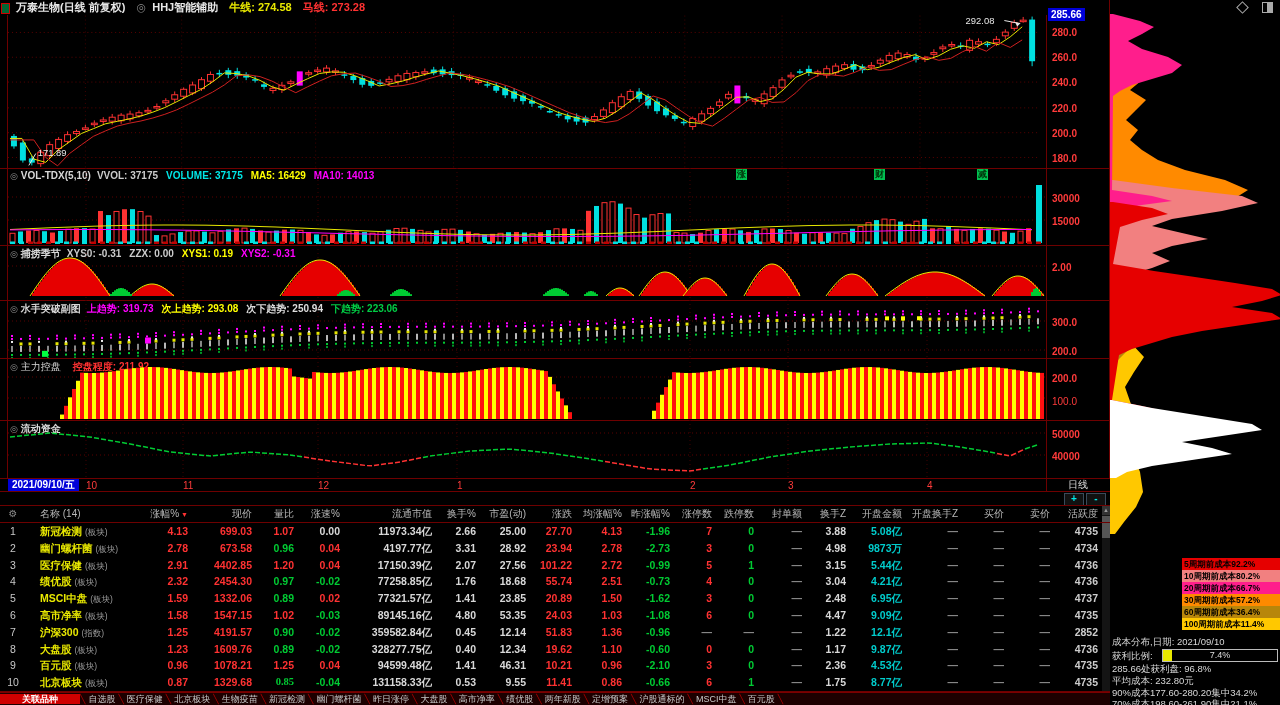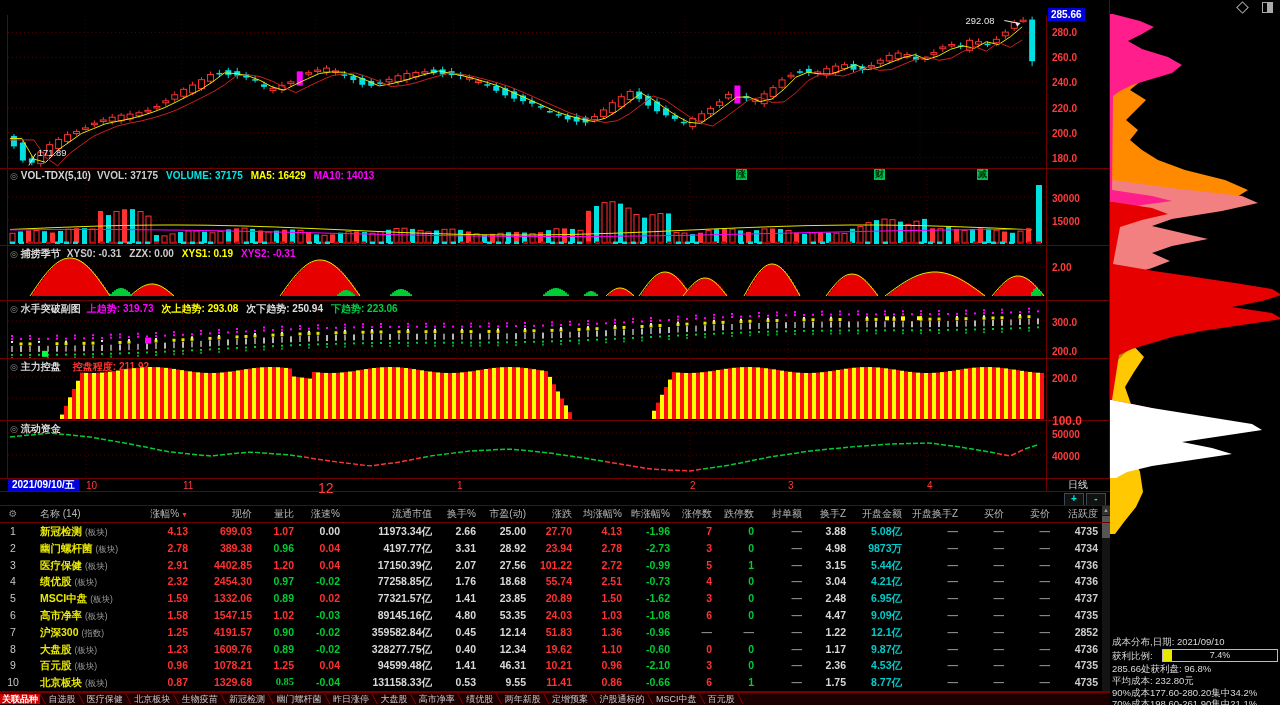--- a/index.html
+++ b/index.html
@@ -33,21 +33,21 @@
   .trow{display:grid;height:16.8px;
         grid-template-columns:26px 120px 48px 64px 42px 46px 92px 44px 50px 46px 50px 48px 42px 42px 48px 44px 56px 56px 46px 46px 48px;
         font-size:10.5px;font-weight:bold;line-height:16.8px;}
   .trow .c{text-align:right;padding-right:6px;white-space:nowrap;overflow:hidden;}
   .trow .ix{text-align:center;color:#c8c8c8;font-weight:normal;}
   .trow .nm{text-align:left;padding-left:14px;color:#e8e800;overflow:hidden;white-space:nowrap;}
   .trow .nm .tag{color:#9a9a9a;font-size:8.5px;font-weight:normal;margin-left:3px;}
   #bottomstrip{position:absolute;left:0;top:692px;width:1280px;height:13px;background:#1c0000;
                border-top:1px solid #7a0000;font-size:9px;line-height:12px;white-space:nowrap;overflow:hidden;}
   #bottomstrip .bt{color:#c8c8c8;padding:0 3px;}
-  #bottomstrip .bt.first{background:#cf0000;color:#fff;font-weight:bold;padding:0 2px;text-align:right;}
+  #bottomstrip .bt.first{background:#cf0000;color:#fff;font-weight:bold;padding:0 22px;text-align:right;}
   #bottomstrip .sep{color:#b00000;}
   #rightpanel{position:absolute;left:1110px;top:0;width:170px;height:705px;background:#000;}
   .legend-item{width:96px;height:12px;font-size:8.5px;line-height:12px;color:#000;
                font-weight:bold;padding-left:2px;white-space:nowrap;overflow:hidden;}
   #legend{position:absolute;left:1182px;top:558px;}
   .statline{position:absolute;left:1112px;color:#d8d8d8;font-size:9.5px;white-space:nowrap;}
   #profitbar{position:absolute;left:1162px;top:649px;width:114px;height:11px;border:1px solid #bbb;
              background:#000;}
   #profitfill{position:absolute;left:0;top:0;width:9px;height:11px;background:#e8e800;}
   #profittext{position:absolute;left:0;top:0;width:114px;text-align:center;color:#ddd;
@@ -57,20 +57,28 @@
   .scroll .arrow{width:8px;height:9px;background:#333;color:#999;font-size:6px;line-height:9px;text-align:center;}
   .scroll .thumb{width:8px;height:22px;background:#555;margin-top:1px;}
   svg{position:absolute;display:block;}
   svg text{font-family:"Liberation Sans","DejaVu Sans",sans-serif;}
 </style>
 </head>
 <body>
 
 <div id="app">
 
+  <div id="titlebar">
+    <span style="display:inline-block;width:7px;height:9px;background:#063;border:1px solid #c00;vertical-align:middle;margin:0 3px 0 1px;"></span>
+    <span style="color:#e8e8e8">万泰生物(日线 前复权)</span>
+    <span style="color:#8a8a8a;margin-right:3px">◎</span>
+    <span style="color:#e8e8e8">HHJ智能辅助</span>
+    <span style="color:#e8e800">牛线: 274.58</span>
+    <span style="color:#ff3232">马线: 273.28</span>
+  </div>
 
   <div class="badge" style="left:1048px;top:8px;">285.66</div>
 
   <div id="datebox">2021/09/10/五</div>
   <div id="periodbox">日线</div>
   <div class="zbtn" style="left:1064px;top:493px;">+</div>
   <div class="zbtn" style="left:1086px;top:493px;">-</div>
 
 
   <div id="thead">
@@ -117,21 +125,21 @@
         <div class="c" style="color: rgb(0, 204, 204);">5.08亿</div>
         <div class="c" style="color: rgb(138, 138, 138);">—</div>
         <div class="c" style="color: rgb(138, 138, 138);">—</div>
         <div class="c" style="color: rgb(138, 138, 138);">—</div>
         <div class="c" style="color: rgb(204, 204, 204);">4735</div>
       </div>
       <div class="trow">
         <div class="ix">2</div>
         <div class="nm"><span>幽门螺杆菌</span><span class="tag">(板块)</span></div>
         <div class="c" style="color: rgb(255, 50, 50);">2.78</div>
-        <div class="c" style="color: rgb(255, 50, 50);">389.38</div>
+        <div class="c" style="color: rgb(255, 50, 50);">673.58</div>
         <div class="c" style="color: rgb(0, 204, 51);">0.96</div>
         <div class="c" style="color: rgb(255, 50, 50);">0.04</div>
         <div class="c" style="color: rgb(216, 216, 216);">4197.77亿</div>
         <div class="c" style="color: rgb(216, 216, 216);">3.31</div>
         <div class="c" style="color: rgb(216, 216, 216);">28.92</div>
         <div class="c" style="color: rgb(255, 50, 50);">23.94</div>
         <div class="c" style="color: rgb(255, 50, 50);">2.78</div>
         <div class="c" style="color: rgb(0, 204, 51);">-2.73</div>
         <div class="c" style="color: rgb(255, 50, 50);">3</div>
         <div class="c" style="color: rgb(0, 204, 51);">0</div>
@@ -332,20 +340,28 @@
     <div class="arrow">▲</div>
     <div class="thumb"></div>
   </div>
 
   <div id="bottomstrip"><span class="bt first">关联品种</span><span class="sep">╲</span><span class="bt">自选股</span><span class="sep">╲</span><span class="bt">医疗保健</span><span class="sep">╲</span><span class="bt">北京板块</span><span class="sep">╲</span><span class="bt">生物疫苗</span><span class="sep">╲</span><span class="bt">新冠检测</span><span class="sep">╲</span><span class="bt">幽门螺杆菌</span><span class="sep">╲</span><span class="bt">昨日涨停</span><span class="sep">╲</span><span class="bt">大盘股</span><span class="sep">╲</span><span class="bt">高市净率</span><span class="sep">╲</span><span class="bt">绩优股</span><span class="sep">╲</span><span class="bt">两年新股</span><span class="sep">╲</span><span class="bt">定增预案</span><span class="sep">╲</span><span class="bt">沪股通标的</span><span class="sep">╲</span><span class="bt">MSCI中盘</span><span class="sep">╲</span><span class="bt">百元股</span><span class="sep">╲</span></div>
 
   <div id="rightpanel"></div>
   <div class="winicon" style="left:1238px;top:3px;transform:rotate(45deg);width:7px;height:7px;"></div>
   <div class="winicon" style="left:1262px;top:2px;background:linear-gradient(90deg,#000 50%,#aaa 50%);"></div>
 
+  <div id="legend">
+      <div class="legend-item" style="background: rgb(230, 0, 0);">5周期前成本92.2%</div>
+      <div class="legend-item" style="background: rgb(242, 128, 128);">10周期前成本80.2%</div>
+      <div class="legend-item" style="background: rgb(255, 30, 140);">20周期前成本66.7%</div>
+      <div class="legend-item" style="background: rgb(255, 138, 0);">30周期前成本57.2%</div>
+      <div class="legend-item" style="background: rgb(184, 134, 11);">60周期前成本36.4%</div>
+      <div class="legend-item" style="background: rgb(255, 200, 0);">100周期前成本11.4%</div>
+    </div>
   <div class="statline" style="top:636px;">成本分布,日期: 2021/09/10</div>
   <div class="statline" style="top:650px;">获利比例:</div>
   <div id="profitbar">
     <div id="profitfill"></div>
     <div id="profittext">7.4%</div>
   </div>
   <div class="statline" style="top:663px;">285.66处获利盘: 96.8%</div>
   <div class="statline" style="top:675px;">平均成本: 232.80元</div>
   <div class="statline" style="top:687px;">90%成本177.60-280.20集中34.2%</div>
   <div class="statline" style="top:698px;">70%成本198.60-261.90集中21.1%</div>
@@ -370,29 +386,29 @@
     <div style="left: 1052px; top: 128px; color: rgb(255, 59, 59); font-size: 10px; font-weight: bold; position: absolute;">200.0</div>
     <div style="left: 1052px; top: 153px; color: rgb(255, 59, 59); font-size: 10px; font-weight: bold; position: absolute;">180.0</div>
     <div style="left: 10px; top: 170px; position: absolute; font-size: 10px; white-space: nowrap;"><span style="color: rgb(138, 138, 138); margin-right: 3px; font-size: 9px;">◎</span><span style="color: rgb(216, 216, 216); font-weight: bold; margin-right: 6px;">VOL-TDX(5,10)</span><span style="color: rgb(204, 204, 204); font-weight: bold; margin-right: 8px;">VVOL: 37175</span><span style="color: rgb(0, 232, 232); font-weight: bold; margin-right: 8px;">VOLUME: 37175</span><span style="color: rgb(255, 255, 0); font-weight: bold; margin-right: 8px;">MA5: 16429</span><span style="color: rgb(255, 0, 255); font-weight: bold; margin-right: 8px;">MA10: 14013</span></div>
     <div style="left: 1052px; top: 193px; color: rgb(255, 59, 59); font-size: 10px; font-weight: bold; position: absolute;">30000</div>
     <div style="left: 1052px; top: 216px; color: rgb(255, 59, 59); font-size: 10px; font-weight: bold; position: absolute;">15000</div>
     <div style="left: 10px; top: 247px; position: absolute; font-size: 10px; white-space: nowrap;"><span style="color: rgb(138, 138, 138); margin-right: 3px; font-size: 9px;">◎</span><span style="color: rgb(216, 216, 216); font-weight: bold; margin-right: 6px;">捕捞季节</span><span style="color: rgb(204, 204, 204); font-weight: bold; margin-right: 8px;">XYS0: -0.31</span><span style="color: rgb(204, 204, 204); font-weight: bold; margin-right: 8px;">ZZX: 0.00</span><span style="color: rgb(255, 255, 0); font-weight: bold; margin-right: 8px;">XYS1: 0.19</span><span style="color: rgb(255, 0, 255); font-weight: bold; margin-right: 8px;">XYS2: -0.31</span></div>
     <div style="left: 1052px; top: 262px; color: rgb(255, 59, 59); font-size: 10px; font-weight: bold; position: absolute;">2.00</div>
     <div style="left: 10px; top: 302px; position: absolute; font-size: 10px; white-space: nowrap;"><span style="color: rgb(138, 138, 138); margin-right: 3px; font-size: 9px;">◎</span><span style="color: rgb(216, 216, 216); font-weight: bold; margin-right: 6px;">水手突破副图</span><span style="color: rgb(255, 0, 255); font-weight: bold; margin-right: 8px;">上趋势: 319.73</span><span style="color: rgb(255, 255, 0); font-weight: bold; margin-right: 8px;">次上趋势: 293.08</span><span style="color: rgb(221, 221, 221); font-weight: bold; margin-right: 8px;">次下趋势: 250.94</span><span style="color: rgb(0, 204, 68); font-weight: bold; margin-right: 8px;">下趋势: 223.06</span></div>
     <div style="left: 1052px; top: 317px; color: rgb(255, 59, 59); font-size: 10px; font-weight: bold; position: absolute;">300.0</div>
     <div style="left: 1052px; top: 346px; color: rgb(255, 59, 59); font-size: 10px; font-weight: bold; position: absolute;">200.0</div>
-    <div style="left: 10px; top: 360px; position: absolute; font-size: 10px; white-space: nowrap;"><span style="color: rgb(138, 138, 138); margin-right: 3px; font-size: 9px;">◎</span><span style="color: rgb(216, 216, 216); font-weight: bold; margin-right: 12px;">主力控盘</span><span style="color: rgb(255, 50, 50); font-weight: bold; margin-right: 26px;">控盘程度: 211.92</span></div>
+    <div style="left: 10px; top: 360px; position: absolute; font-size: 10px; white-space: nowrap;"><span style="color: rgb(138, 138, 138); margin-right: 3px; font-size: 9px;">◎</span><span style="color: rgb(216, 216, 216); font-weight: normal; margin-right: 12px;">主力控盘</span><span style="color: rgb(255, 50, 50); font-weight: bold; margin-right: 26px;">控盘程度: 211.92</span></div>
     <div style="left: 1052px; top: 373px; color: rgb(255, 59, 59); font-size: 10px; font-weight: bold; position: absolute;">200.0</div>
-    <div style="left: 1052px; top: 414px; color: rgb(255, 59, 59); font-size: 12px; font-weight: bold; position: absolute;">100.0</div>
+    <div style="left: 1052px; top: 396px; color: rgb(255, 59, 59); font-size: 10px; font-weight: normal; position: absolute;">100.0</div>
     <div style="left: 10px; top: 422px; position: absolute; font-size: 10px; white-space: nowrap;"><span style="color: rgb(138, 138, 138); margin-right: 3px; font-size: 9px;">◎</span><span style="color: rgb(216, 216, 216); font-weight: bold; margin-right: 6px;">流动资金</span></div>
     <div style="left: 1052px; top: 429px; color: rgb(255, 59, 59); font-size: 10px; font-weight: bold; position: absolute;">50000</div>
     <div style="left: 1052px; top: 451px; color: rgb(255, 59, 59); font-size: 10px; font-weight: bold; position: absolute;">40000</div>
     <div style="left: 86px; top: 480px; color: rgb(255, 59, 59); font-size: 10px; position: absolute;">10</div>
     <div style="left: 183px; top: 480px; color: rgb(255, 59, 59); font-size: 10px; position: absolute;">11</div>
-    <div style="left: 318px; top: 480px; color: rgb(255, 59, 59); font-size: 14px; position: absolute;">12</div>
+    <div style="left: 318px; top: 480px; color: rgb(255, 59, 59); font-size: 10px; position: absolute;">12</div>
     <div style="left: 457px; top: 480px; color: rgb(255, 59, 59); font-size: 10px; position: absolute;">1</div>
     <div style="left: 690px; top: 480px; color: rgb(255, 59, 59); font-size: 10px; position: absolute;">2</div>
     <div style="left: 788px; top: 480px; color: rgb(255, 59, 59); font-size: 10px; position: absolute;">3</div>
     <div style="left: 927px; top: 480px; color: rgb(255, 59, 59); font-size: 10px; position: absolute;">4</div>
     <svg width="1039" height="153" viewBox="8 15 1047 153" style="left: 8px; top: 15px;">
       <line x1="8" y1="32" x2="1046" y2="32" stroke="#5a0000" stroke-dasharray="1 3"></line>
       <line x1="8" y1="57" x2="1046" y2="57" stroke="#5a0000" stroke-dasharray="1 3"></line>
       <line x1="8" y1="82" x2="1046" y2="82" stroke="#5a0000" stroke-dasharray="1 3"></line>
       <line x1="8" y1="108" x2="1046" y2="108" stroke="#5a0000" stroke-dasharray="1 3"></line>
       <line x1="8" y1="133" x2="1046" y2="133" stroke="#5a0000" stroke-dasharray="1 3"></line>

